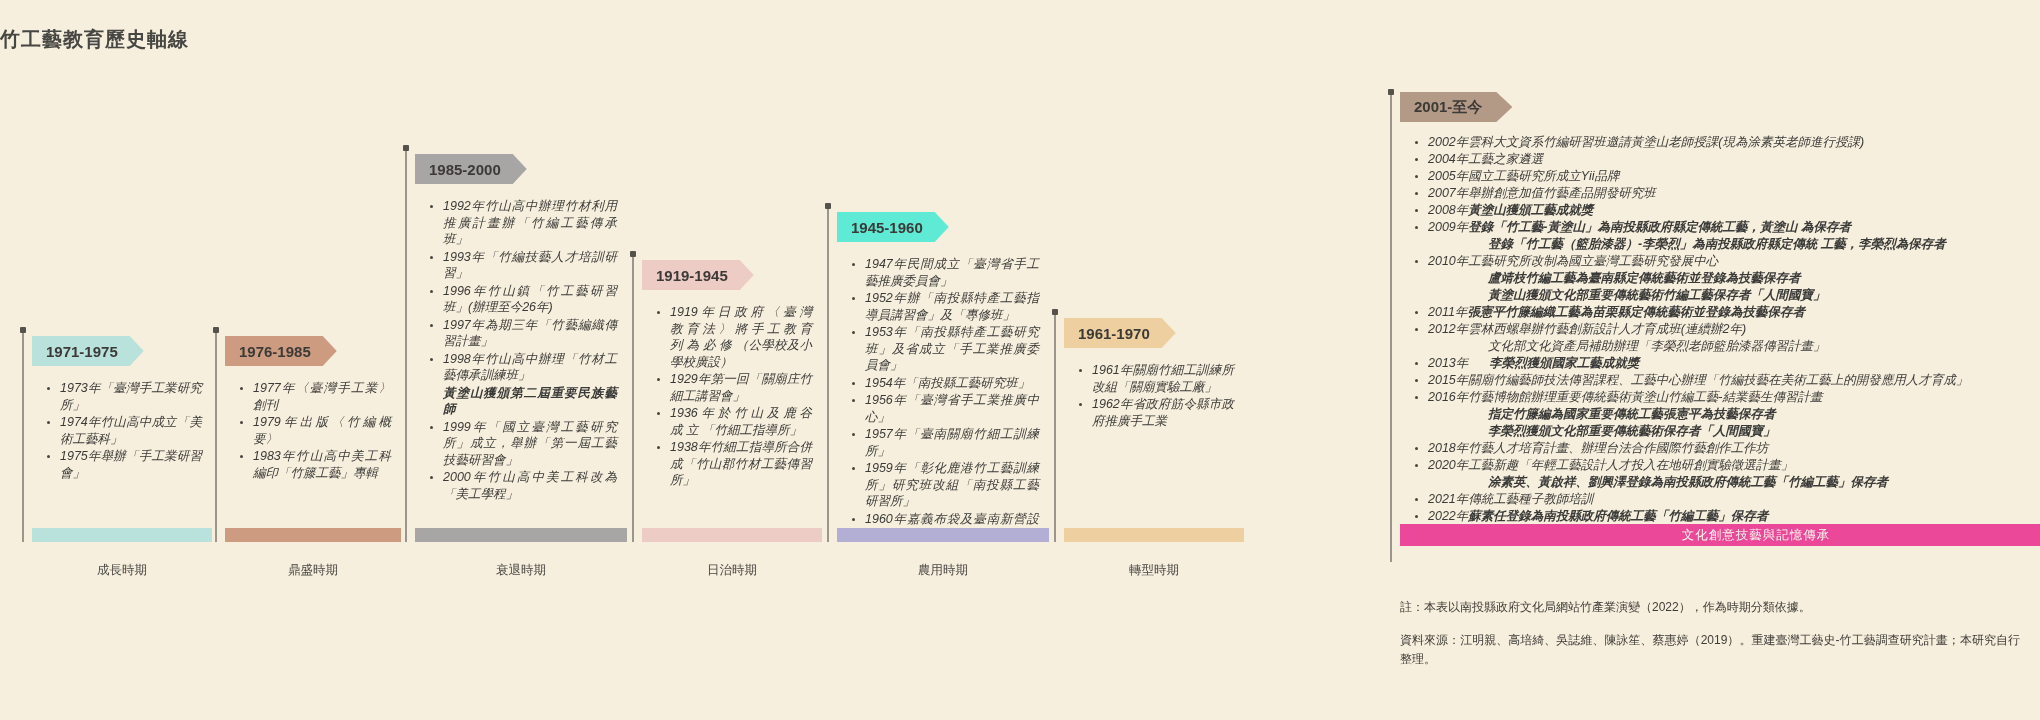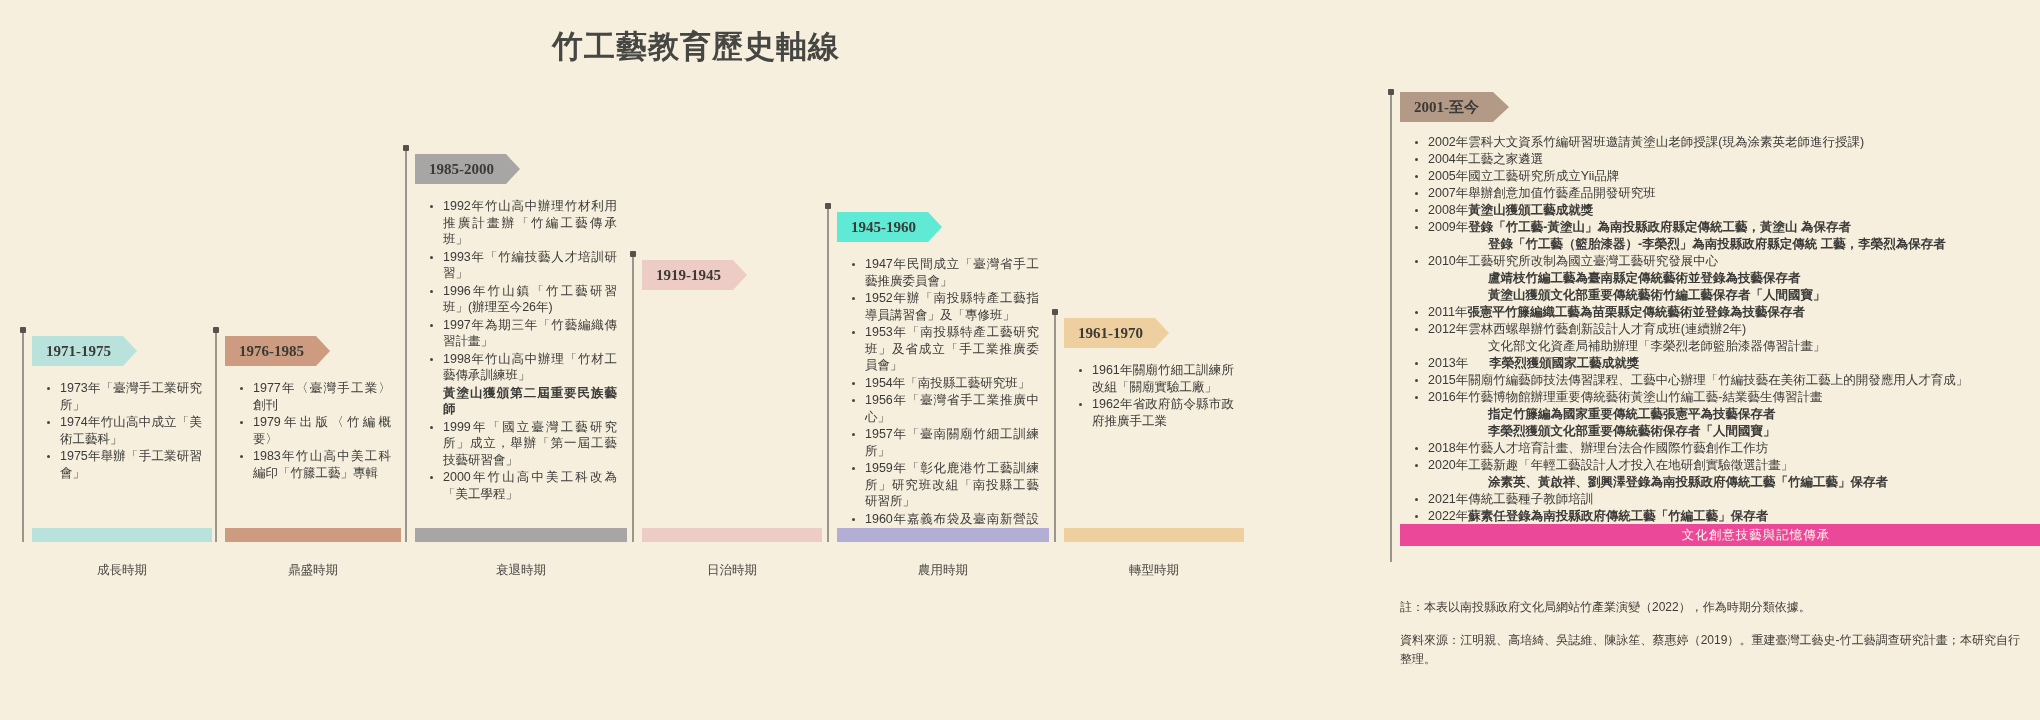--- a/index.html
+++ b/index.html
@@ -5,23 +5,23 @@
   html,body{margin:0;padding:0;}
   body{
     width:2040px;height:720px;
     background:#f7efdd;
     font-family:"Liberation Sans","DejaVu Sans",sans-serif;
     color:#3a3a38;
     overflow:hidden;
     position:relative;
   }
   #title{
-    position:absolute;left:16px;top:26px;width:1360px;
-    text-align:center;
-    font-size:31px;font-weight:bold;color:#464642;
+    position:absolute;left:0;top:26px;width:1360px;
+    text-align:left;
+    font-size:20px;font-weight:bold;color:#464642;
     letter-spacing:1px;
   }
   
   #timeline{
     position:absolute;left:22px;top:96px;width:1350px;height:470px;
   }
   .col{
     position:absolute;
     box-sizing:border-box;
   }
@@ -32,34 +32,34 @@
     content:"";position:absolute;left:-2px;top:-3px;
     width:6px;height:6px;background:#55524c;border-radius:1px;
   }
   .flag{
     position:absolute;left:10px;top:0;height:30px;
     display:flex;align-items:center;
     padding:0 26px 0 14px;
     font-size:15px;font-weight:bold;color:#3c3a36;
     white-space:nowrap;
     clip-path:polygon(0 0, calc(100% - 14px) 0, 100% 50%, calc(100% - 14px) 100%, 0 100%);
-    font-family:Liberation Serif, serif;
   }
   .body{
     position:absolute;left:10px;right:0;
     padding:8px 6px 4px 6px;
   }
   ul.items{
     margin:0;padding:0 4px 0 22px;list-style:none;
   }
   ul.items li{
     position:relative;
     font-size:12.5px;line-height:16.5px;
     margin:0 0 1px 0;
     text-align:justify;
+    font-style:italic;
   }
   ul.items li.bullet::before{
     content:"";position:absolute;left:-13px;top:7px;
     width:3px;height:3px;border-radius:50%;background:#46443f;
   }
   ul.items li.sub{
     font-weight:bold;padding-left:14px;
   }
   ul.items li.strong{font-weight:bold;}
   .barfoot{
@@ -150,20 +150,28 @@
           <li class="bullet">1999年「國立臺灣工藝研究所」成立，舉辦「第一屆工藝技藝研習會」</li>
           <li class="bullet">2000年竹山高中美工科改為「美工學程」</li>
         </ul>
       </div>
       <div class="barfoot" style="top: 432px; background: rgb(168, 166, 164);"></div>
       <div class="periodlabel" style="top: 446px;">衰退時期</div>
     </div>
     <div class="col" style="left: 610px; top: 0px; width: 190px; height: 470px;">
       <div class="stem" style="top: 158px; bottom: 24px;"></div>
       <div class="flag" style="top: 164px; background: rgb(236, 204, 196);">1919-1945</div>
+      <div class="body" style="top: 200px;">
+        <ul class="items">
+          <li class="bullet">1919 年 日 政 府 〈 臺 灣 教 育 法 〉 將 手 工 教 育 列 為 必 修 （公學校及小學校廣設）</li>
+          <li class="bullet">1929年第一回「關廟庄竹細工講習會」</li>
+          <li class="bullet">1936 年 於 竹 山 及 鹿 谷 成 立 「竹細工指導所」</li>
+          <li class="bullet">1938年竹細工指導所合併成「竹山郡竹材工藝傳習所」</li>
+        </ul>
+      </div>
       <div class="barfoot" style="top: 432px; background: rgb(236, 204, 196);"></div>
       <div class="periodlabel" style="top: 446px;">日治時期</div>
     </div>
     <div class="col" style="left: 805px; top: 0px; width: 222px; height: 470px;">
       <div class="stem" style="top: 110px; bottom: 24px;"></div>
       <div class="flag" style="top: 116px; background: #5eead4;">1945-1960</div>
       <div class="body" style="top: 152px;">
         <ul class="items">
           <li class="bullet">1947年民間成立「臺灣省手工藝推廣委員會」</li>
           <li class="bullet">1952年辦「南投縣特產工藝指導員講習會」及「專修班」</li>

